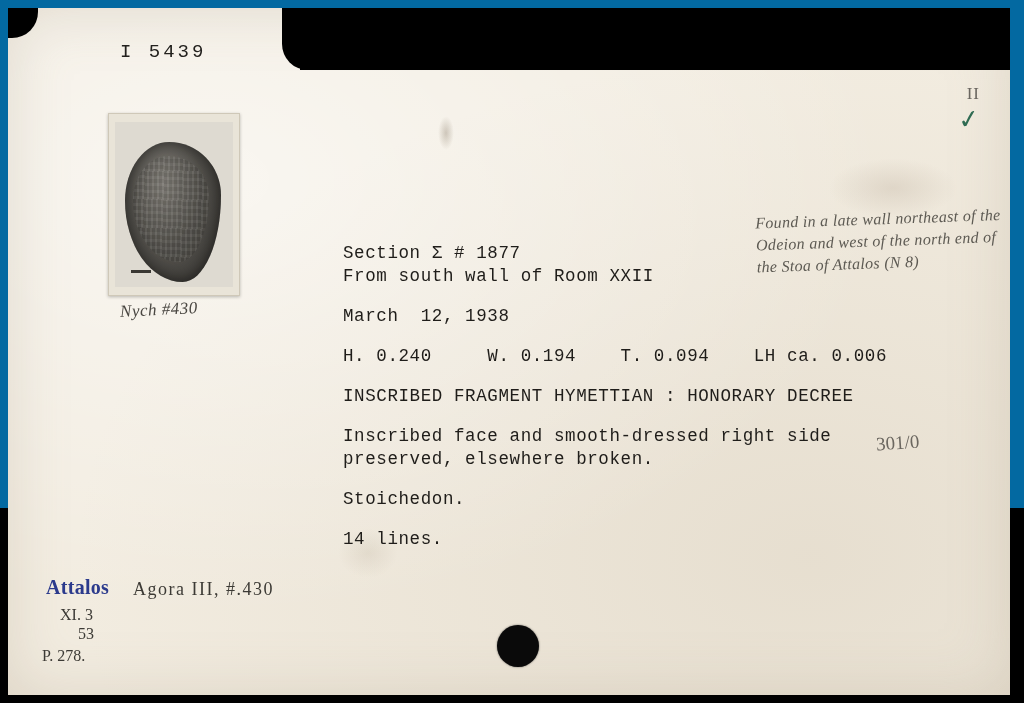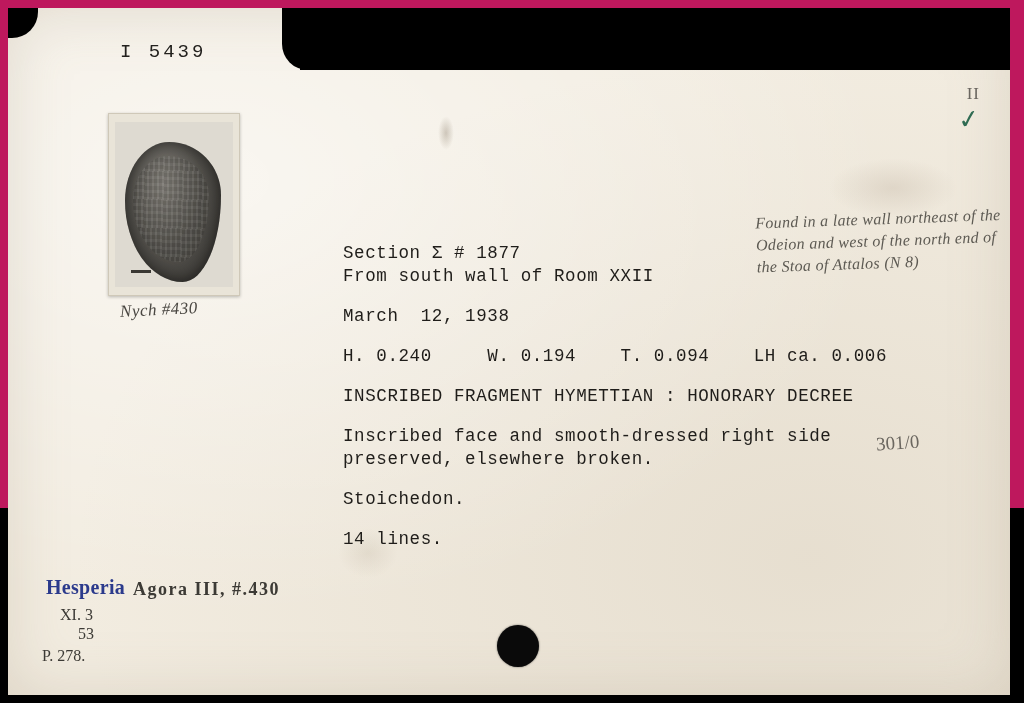--- a/index.html
+++ b/index.html
@@ -11,21 +11,21 @@
     width: 1024px;
     height: 703px;
     overflow: hidden;
     font-family: "Liberation Sans", sans-serif;
   }
 
   #card-root {
     position: relative;
     width: 1024px;
     height: 508px;
-    background: #be185d;
+    background: #0369a1;
   }
 
   
   .card {
     position: absolute;
     left: 8px;
     top: 8px;
     width: 1002px;
     height: 687px;
     background: #f2ece0;
@@ -198,21 +198,20 @@
     letter-spacing: 0.3px;
   }
   .ref-agora {
     position: absolute;
     left: 125px;
     top: 571px;
     font-family: "Liberation Serif", serif;
     font-size: 18px;
     color: #3c3a35;
     letter-spacing: 1.5px;
-    font-weight: bold;
   }
   .ref-vol {
     position: absolute;
     left: 52px;
     top: 598px;
     font-family: "Liberation Serif", serif;
     font-size: 16px;
     color: #3c3a35;
   }
   .ref-page-small {
@@ -335,21 +334,21 @@
       </div>
       <div class="para">
         <div class="line">14 lines.</div>
       </div>
     </div>
 
     <div class="hand-note">Found in a late wall northeast of the Odeion and west of the north end of the Stoa of Attalos (N 8)</div>
 
     <div class="pencil-number">301/0</div>
 
-    <div class="ref-hesperia">Hesperia</div>
+    <div class="ref-hesperia">Attalos</div>
     <div class="ref-agora">Agora III, #.430</div>
     <div class="ref-vol">XI. 3</div>
     <div class="ref-page-small">53</div>
     <div class="ref-page">P. 278.</div>
 
 
     <div class="punch-hole"></div>
   </div>
 
   <div class="corner-tl"></div>

